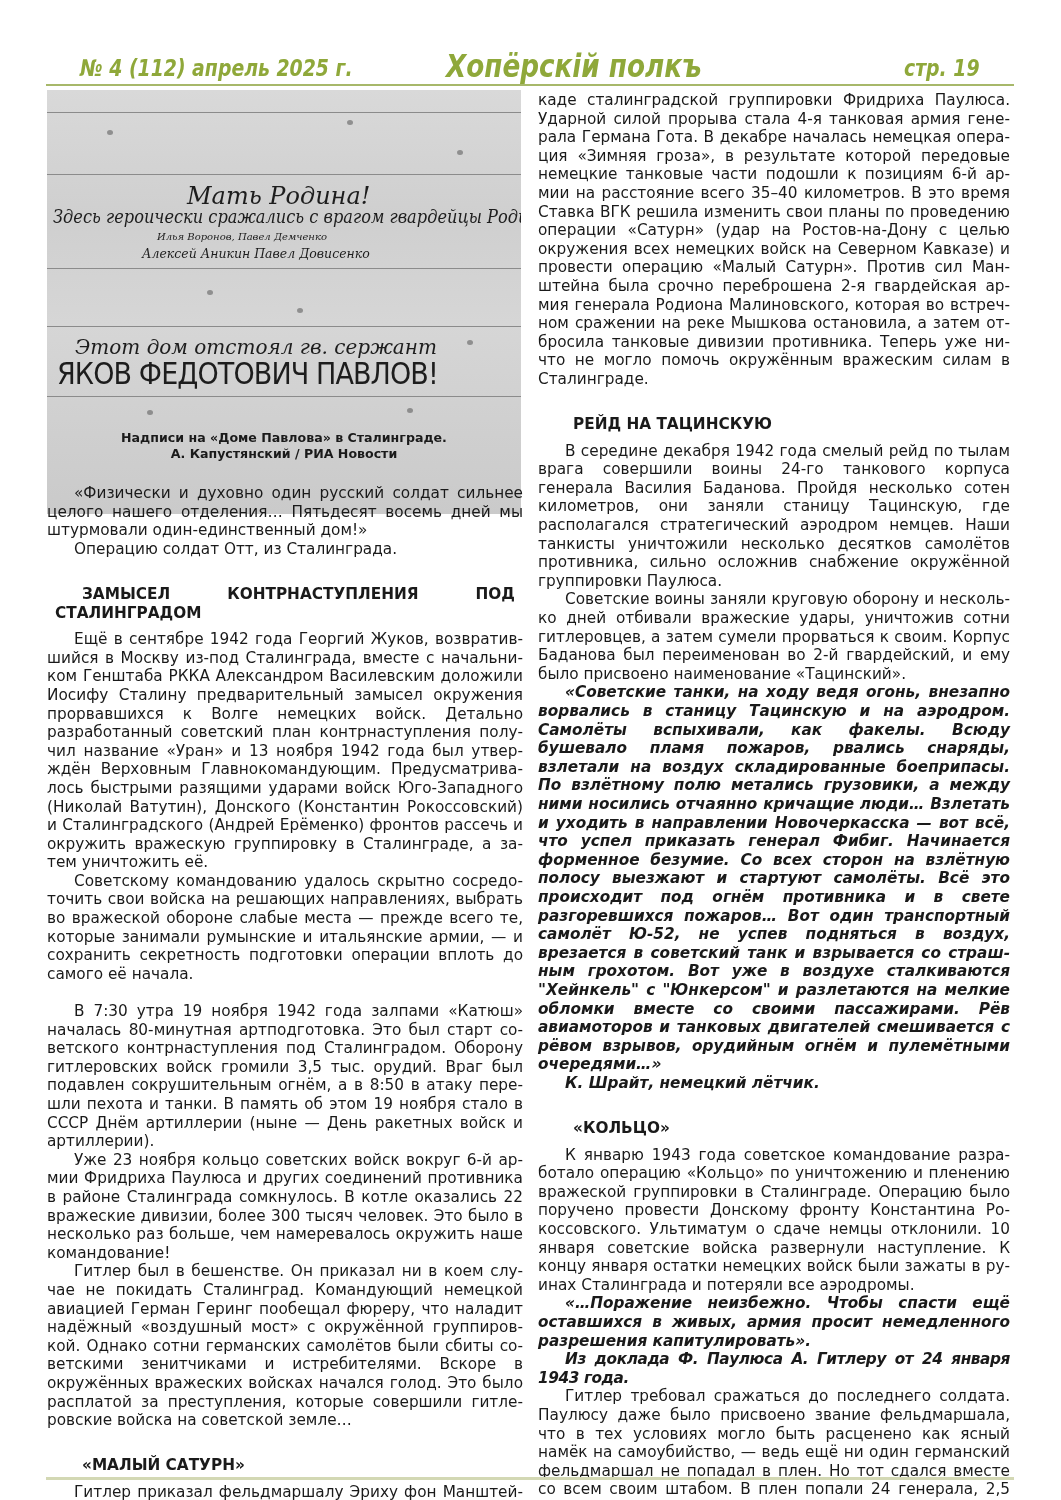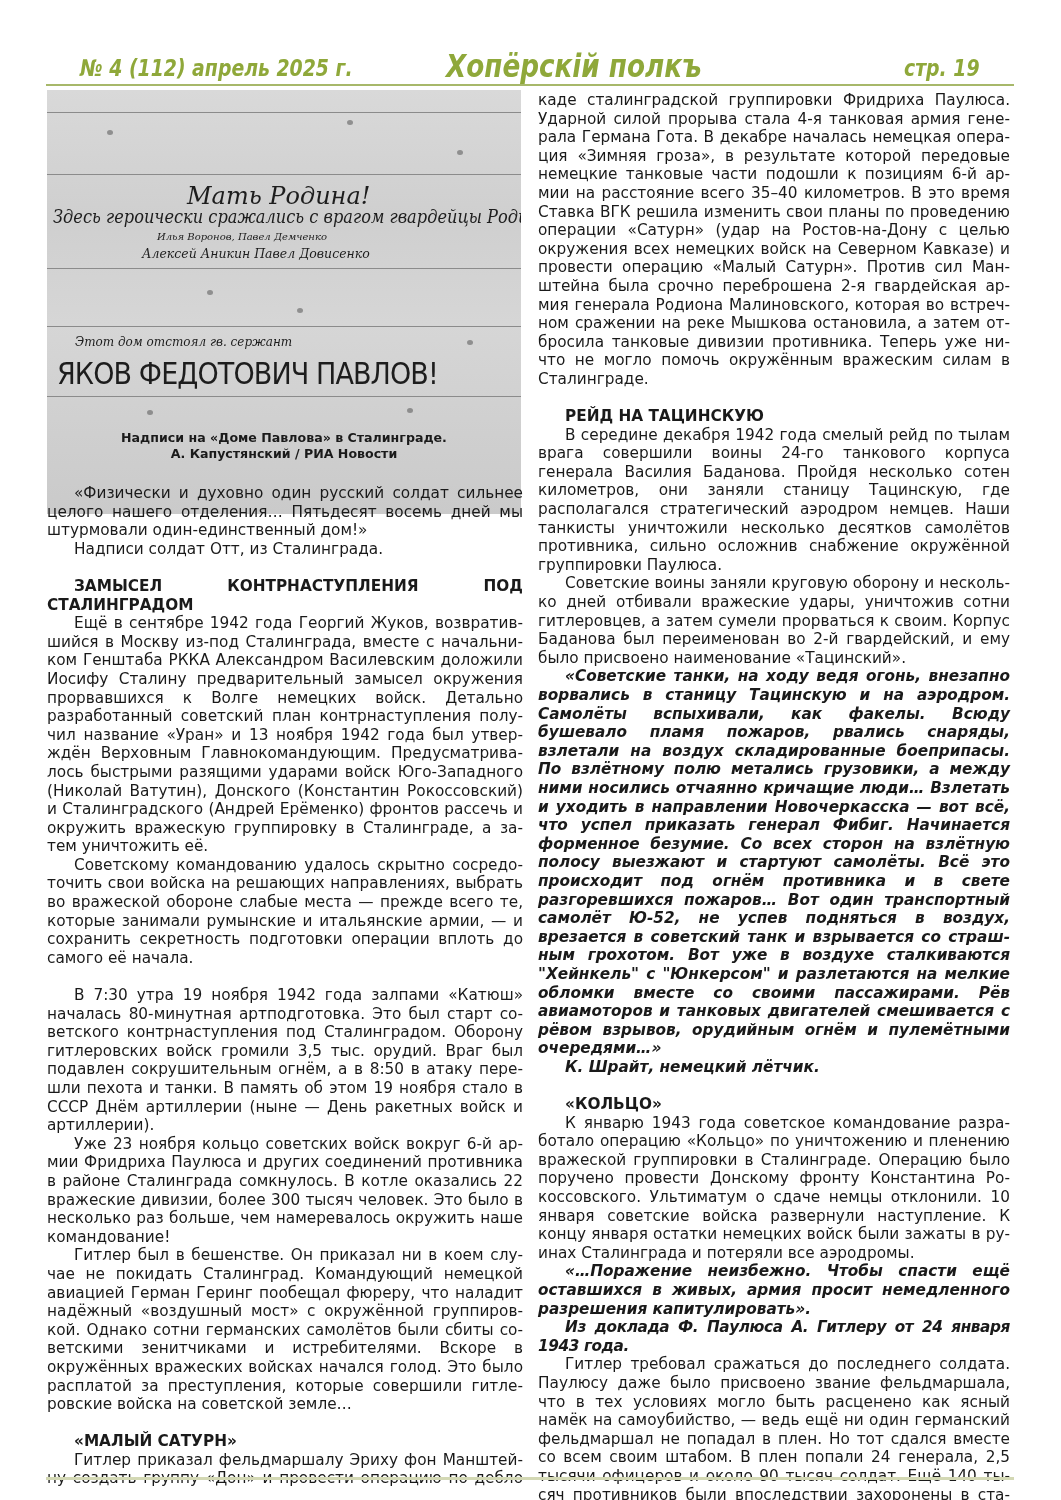--- a/index.html
+++ b/index.html
@@ -12,36 +12,36 @@
   .hdr-title { left: 400px; font-size: 32px; top: -3px !important; }
   .hdr-page { left: 858px; font-size: 23px; top: 5px !important; }
   .rule-top { position: absolute; left: 46px; top: 84px; width: 968px; height: 2px; background: #a7b86a; }
   .rule-bottom { position: absolute; left: 46px; top: 1477px; width: 968px; height: 3px; background: #d3d8b4; }
 
   .col { position: absolute; font-size: 15.3px; line-height: 18.6px; text-align: justify; hyphens: manual; }
   .col-left { left: 47px; top: 484px; width: 476px; }
   .col-right { left: 538px; top: 91px; width: 472px; }
   .col p { margin: 0; text-indent: 27px; }
   .col p.noindent { text-indent: 0; }
-  .col h3 { margin: 0; font-size: 15.3px; font-weight: bold; text-indent: 27px; line-height: 18.6px; }
+  .col h3 { margin: 8px; font-size: 15.3px; font-weight: bold; text-indent: 27px; line-height: 18.6px; }
   .gap { height: 18.6px; }
   .quote { font-weight: normal; }
   .iquote { font-weight: bold; font-style: italic; }
 
   .photo { position: absolute; left: 47px; top: 90px; width: 474px; height: 424px;
            background: linear-gradient(180deg, #d9d9d9 0%, #cfcfcf 30%, #d6d6d6 55%, #cacaca 100%);
            overflow: hidden; }
   .photo .band { position: absolute; left: 0; width: 100%; height: 1px; background: #8b8b8b; }
   .photo .speck { position: absolute; width: 6px; height: 5px; border-radius: 50%; background: #555; opacity: .55; }
   .photo .ins { position: absolute; white-space: nowrap; color: #1d1d1d; font-family: "DejaVu Serif", serif; font-style: italic; }
   .ins1 { left: 140px; top: 92px; font-size: 24px; }
   .ins2 { left: 6px; top: 116px; font-size: 18px; transform: scaleX(0.9); transform-origin: left top; }
   .ins3 { left: 110px; top: 141px; font-size: 10px; }
   .ins4 { left: 95px; top: 156px; font-size: 12.5px; }
-  .ins5 { left: 28px; top: 245px; font-size: 12px; }
+  .ins5 { left: 28px; top: 245px; font-size: 20px; }
   .ins6 { left: 10px; top: 266px; font-size: 30px; font-style: normal !important; font-family: "DejaVu Sans", sans-serif !important; letter-spacing: -1px; transform: scaleX(0.9); transform-origin: left top; }
   .photo-caption { position: absolute; left: 47px; top: 430px; width: 474px; text-align: center;
                    font-size: 12.6px; line-height: 16px; font-weight: bold; }
 </style>
 </head>
 <body>
 
 <div class="header">
   <span class="hdr-issue">№ 4 (112) апрель 2025 г.</span>
   <span class="hdr-title">Хопёрскій полкъ</span>
@@ -70,21 +70,21 @@
   <div class="ins ins5">Этот дом отстоял гв. сержант</div>
   <div class="ins ins6">ЯКОВ ФЕДОТОВИЧ ПАВЛОВ!</div>
 </div>
 <div class="photo-caption">
   <div>Надписи на «Доме Павлова» в Сталинграде.</div>
   <div>А. Капустянский / РИА Новости</div>
 </div>
 
 <div class="col col-left">
   <p class="quote">«Физически и духовно один русский солдат сильнее целого нашего отделения… Пятьдесят восемь дней мы штурмовали один-единственный дом!»</p>
-  <p class="quote">Надписи солдат Отт, из Сталинграда.</p>
+  <p class="quote">Операцию солдат Отт, из Сталинграда.</p>
   <div class="gap"></div>
   <h3>ЗАМЫСЕЛ КОНТРНАСТУПЛЕНИЯ ПОД СТАЛИНГРАДОМ</h3>
   <p>Ещё в сентябре 1942 года Георгий Жуков, возвратив­шийся в Москву из-под Сталинграда, вместе с начальни­ком Генштаба РККА Александром Василевским доложи­ли Иосифу Сталину предварительный замысел окруже­ния прорвавшихся к Волге немецких войск. Детально разработанный советский план контрнаступления полу­чил название «Уран» и 13 ноября 1942 года был утвер­ждён Верховным Главнокомандующим. Предусматрива­лось быстрыми разящими ударами войск Юго-Западного (Николай Ватутин), Донского (Константин Рокоссовский) и Сталинградского (Андрей Ерёменко) фронтов рассечь и окружить вражескую группировку в Сталинграде, а за­тем уничтожить её.</p>
   <p>Советскому командованию удалось скрытно сосредо­точить свои войска на решающих направлениях, выбрать во вражеской обороне слабые места — прежде всего те, которые занимали румынские и итальянские армии, — и сохранить секретность подготовки операции вплоть до самого её начала.</p>
   <div class="gap"></div>
   <p>В 7:30 утра 19 ноября 1942 года залпами «Катюш» началась 80-минутная артподготовка. Это был старт со­ветского контрнаступления под Сталинградом. Оборону гитлеровских войск громили 3,5 тыс. орудий. Враг был подавлен сокрушительным огнём, а в 8:50 в атаку пере­шли пехота и танки. В память об этом 19 ноября стало в СССР Днём артиллерии (ныне — День ракетных войск и артиллерии).</p>
   <p>Уже 23 ноября кольцо советских войск вокруг 6-й ар­мии Фридриха Паулюса и других соединений противника в районе Сталинграда сомкнулось. В котле оказались 22 вражеские дивизии, более 300 тысяч человек. Это было в несколько раз больше, чем намеревалось окружить наше командование!</p>
   <p>Гитлер был в бешенстве. Он приказал ни в коем слу­чае не покидать Сталинград. Командующий немецкой авиацией Герман Геринг пообещал фюреру, что наладит надёжный «воздушный мост» с окружённой группиров­кой. Однако сотни германских самолётов были сбиты со­ветскими зенитчиками и истребителями. Вскоре в окружённых вражеских войсках начался голод. Это было расплатой за преступления, которые совершили гитле­ровские войска на советской земле…</p>
   <div class="gap"></div>
   <h3>«МАЛЫЙ САТУРН»</h3>

